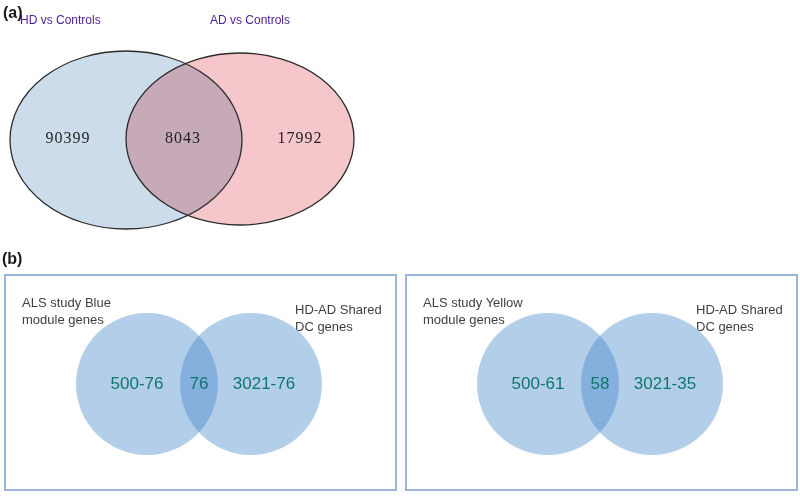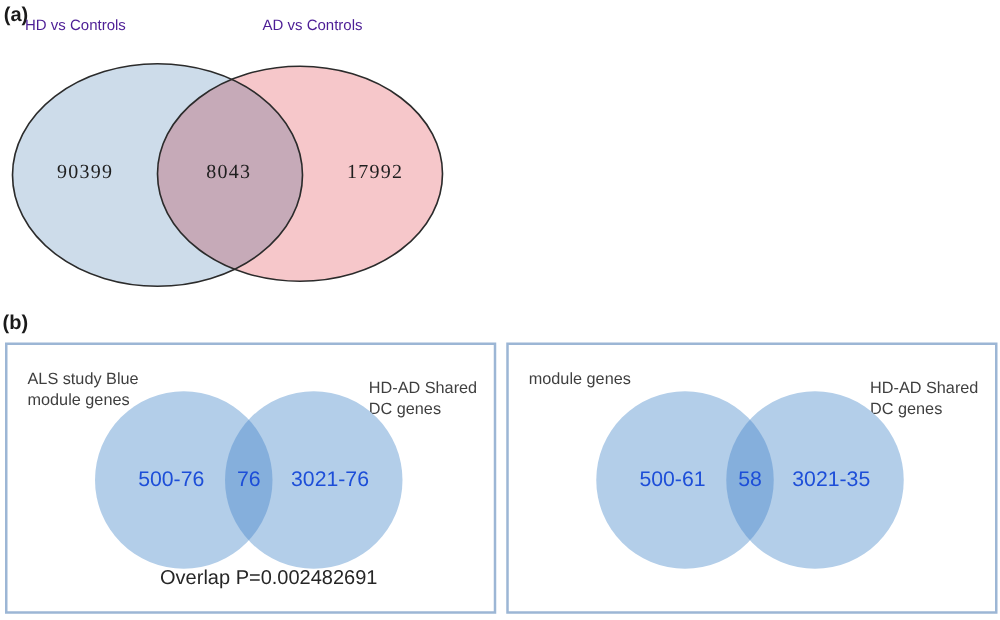--- a/index.html
+++ b/index.html
@@ -48,21 +48,21 @@
   }
   .b-label {
     font-size: 13px;
     line-height: 17px;
     color: #3f3f3f;
     white-space: nowrap;
   }
   .b-label .it { }
   .b-num {
     font-size: 17px;
-    color: #1d4ed8;
+    color: #0f766e;
   }
   .p-text {
     font-size: 16px;
     color: #262626;
   }
   svg { display: block; }
 </style>
 </head>
 <body>
 
@@ -118,26 +118,26 @@
         </defs>
         <circle cx="141" cy="108" r="71" fill="#b3cee9"></circle>
         <circle cx="245" cy="108" r="71" fill="#b3cee9"></circle>
         <circle cx="141" cy="108" r="71" fill="#85afdc" clip-path="url(#clipB1)"></circle>
       </svg>
 
       <div class="abs b-num center-xy" style="left:131px; top:108px;">500-76</div>
       <div class="abs b-num center-xy" style="left:193px; top:108px;">76</div>
       <div class="abs b-num center-xy" style="left:258px; top:108px;">3021-76</div>
 
-      <div class="abs p-text center-xy" style="left:209px; top:187px;">Overlap P=0.002482691</div>
     </div>
 
     <div class="venn-box" style="left:405px; top:28px;">
 
       <div class="abs b-label" style="left:16px; top:18px;">
+        <div><span>ALS study </span><span class="it">Yellow</span></div>
         <div>module genes</div>
       </div>
 
       <div class="abs b-label" style="left:289px; top:25px;">
         <div>HD-AD Shared</div>
         <div>DC genes</div>
       </div>
 
       <svg class="abs" style="left:0; top:0;" width="389" height="213">
         <defs>

